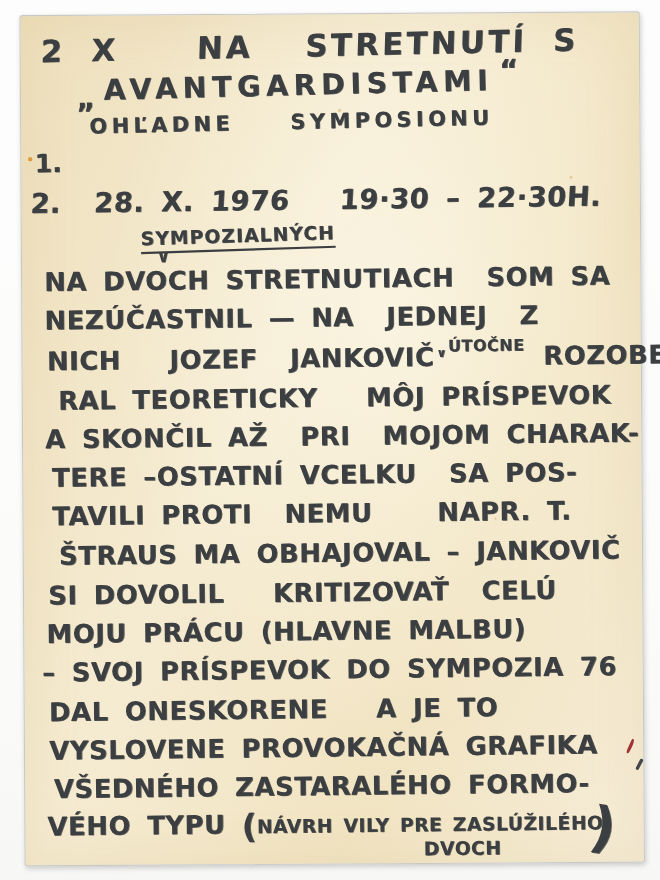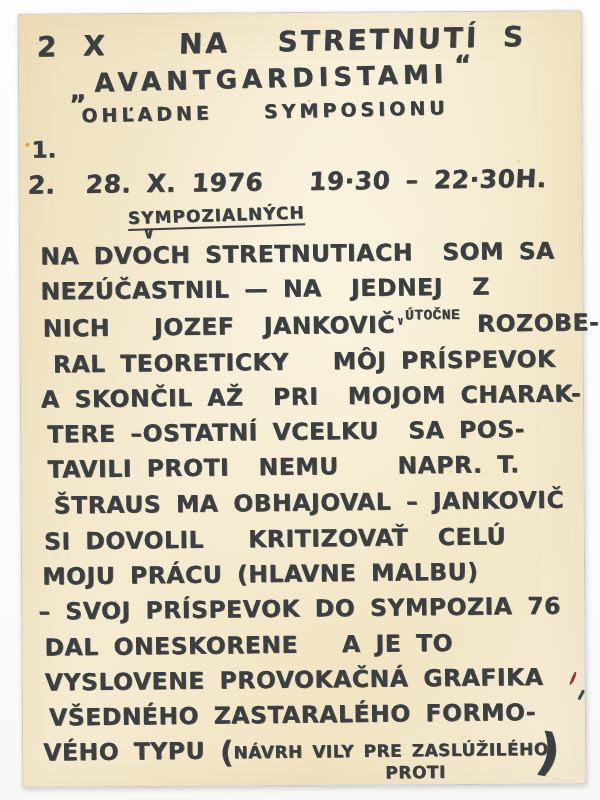--- a/index.html
+++ b/index.html
@@ -43,21 +43,21 @@
   
   .item { font-size: 23px; transform: rotate(-0.5deg); }
   .date { font-size: 25px; letter-spacing: 0.5px; word-spacing: 6px; transform: rotate(-0.4deg) skewX(-4deg); }
   .date .marker { margin-right: 30px; }
   
   .insert { font-size: 17px; letter-spacing: 1px; transform: rotate(-1.5deg); }
   .ins-word { border-bottom: 2.5px solid #3c3f41; padding-bottom: 1px; }
   .ins-caret { position: absolute; left: 14px; top: 17px; font-size: 15px; }
   
   .body { font-size: 23.5px; letter-spacing: 0.5px; word-spacing: 6px; transform: rotate(-0.3deg); }
-  .sup-ins { position: relative; top: -13px; font-size: 14.5px; letter-spacing: 0.5px; margin: 0 2px; font-family: Liberation Mono, monospace; }
+  .sup-ins { position: relative; top: -13px; font-size: 14.5px; letter-spacing: 0.5px; margin: 0 2px; }
   .sup-caret { display: inline-block; font-size: 11px; transform: translateY(5px); margin-right: 1px; }
   .sm { font-size: 17px; letter-spacing: 0.5px; word-spacing: 3px; }
   .paren-open { font-size: 30px; vertical-align: -4px; letter-spacing: 0; }
   .bigparen { font-size: 50px; transform: rotate(10deg); }
   
   .speck { position: absolute; border-radius: 50%; }
   .speck-a { left: 6px;  top: 128px; width: 4px; height: 4px; background: #df9b3e; }
   .speck-b { left: 288px; top: 86px;  width: 3px; height: 3px; background: rgba(214,162,82,0.45); }
   .speck-c { left: 498px; top: 148px; width: 3px; height: 3px; background: rgba(214,162,82,0.4); }
   .speck-d { left: 92px;  top: 586px; width: 3px; height: 3px; background: rgba(205,155,80,0.35); }
@@ -113,18 +113,18 @@
     <div class="line body" style="left:32px; top:477px;">ŠTRAUS MA OBHAJOVAL – JANKOVIČ</div>
     <div class="line body" style="left:22px; top:513px;">SI DOVOLIL   KRITIZOVAŤ  CELÚ</div>
     <div class="line body" style="left:20px; top:548px;">MOJU PRÁCU (HLAVNE MALBU)</div>
     <div class="line body" style="left:16px; top:583px;">– SVOJ PRÍSPEVOK DO SYMPOZIA 76</div>
     <div class="line body" style="left:22px; top:619px;">DAL ONESKORENE   A JE TO</div>
     <div class="line body" style="left:22px; top:654px;">VYSLOVENE PROVOKAČNÁ GRAFIKA</div>
     <div class="line body" style="left:26px; top:689px;">VŠEDNÉHO ZASTARALÉHO FORMO-</div>
 
     <div class="line body" style="left:20px; top:722px;"><span>VÉHO TYPU </span><span class="paren-open">(</span><span class="sm">NÁVRH VILY PRE ZASLÚŽILÉHO</span></div>
 
-    <div class="line body sm" style="left:362px; top:750px;">PROTI</div>
+    <div class="line body sm" style="left:362px; top:750px;">DVOCH</div>
 
     <div class="line bigparen" style="left:514px; top:710px;">)</div>
 
   </div>
 </div>
 
 </body></html>

